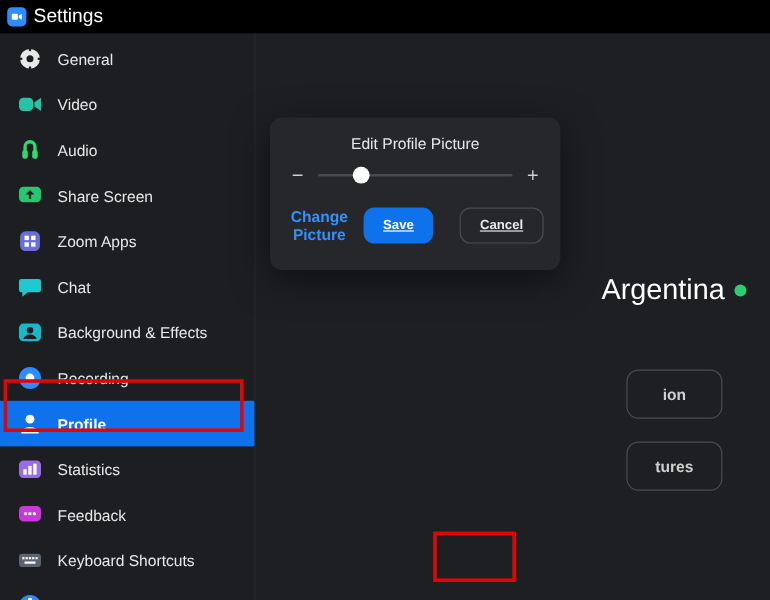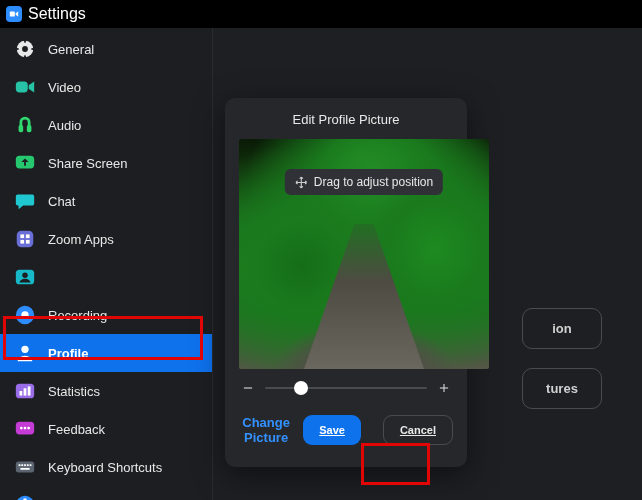--- a/index.html
+++ b/index.html
@@ -249,45 +249,46 @@
           <svg viewBox="0 0 24 24">
             <rect x="2" y="4" width="20" height="14" rx="4" fill="#25c86e"></rect>
             <path d="M12 7 L8 11 H11 V15 H13 V11 H16 Z" fill="#1d1e21"></path>
           </svg>
         </span>
       <span>Share Screen</span>
     </div>
     <div class="nav-item">
       <span class="nav-icon">
           <svg viewBox="0 0 24 24">
-            <path d="M4 5 H20 A2 2 0 0 1 22 7 V15 A2 2 0 0 1 20 17 H10 L5 21 V17 H4 A2 2 0 0 1 2 15 V7 A2 2 0 0 1 4 5 Z" fill="#1fc8d0"></path>
-          </svg>
-        </span>
-      <span>Chat</span>
-    </div>
-    <div class="nav-item">
-      <span class="nav-icon">
-          <svg viewBox="0 0 24 24">
             <rect x="3" y="3" width="18" height="18" rx="5" fill="#6a6fd8"></rect>
             <rect x="7" y="7" width="4" height="4" fill="#fff"></rect>
             <rect x="13" y="7" width="4" height="4" fill="#fff"></rect>
             <rect x="7" y="13" width="4" height="4" fill="#fff"></rect>
             <rect x="13" y="13" width="4" height="4" fill="#fff"></rect>
           </svg>
         </span>
       <span>Zoom Apps</span>
     </div>
     <div class="nav-item">
       <span class="nav-icon">
           <svg viewBox="0 0 24 24">
+            <path d="M4 5 H20 A2 2 0 0 1 22 7 V15 A2 2 0 0 1 20 17 H10 L5 21 V17 H4 A2 2 0 0 1 2 15 V7 A2 2 0 0 1 4 5 Z" fill="#1fc8d0"></path>
+          </svg>
+        </span>
+      <span>Chat</span>
+    </div>
+    <div class="nav-item">
+      <span class="nav-icon">
+          <svg viewBox="0 0 24 24">
             <rect x="2" y="4" width="20" height="16" rx="4" fill="#17b9c8"></rect>
             <circle cx="12" cy="10" r="3" fill="#1d1e21"></circle>
             <path d="M6 18 A6 4 0 0 1 18 18 Z" fill="#1d1e21"></path>
           </svg>
         </span>
+      <span>Background &amp; Effects</span>
     </div>
     <div class="nav-item">
       <span class="nav-icon">
           <svg viewBox="0 0 24 24">
             <circle cx="12" cy="12" r="10" fill="#2d8cff"></circle>
             <circle cx="12" cy="12" r="4" fill="#fff"></circle>
           </svg>
         </span>
       <span>Recording</span>
     </div>
@@ -344,40 +345,35 @@
             <circle cx="12" cy="12" r="10" fill="#2d8cff"></circle>
             <circle cx="12" cy="6.5" r="2" fill="#fff"></circle>
             <path d="M6 10 H18 L14 12 V16 L16 20 H14 L12 16 L10 20 H8 L10 16 V12 Z" fill="#fff"></path>
           </svg>
         </span>
 
     </div>
   </div>
 
   <div class="content">
+    <div class="behind-name">
+      <span>Argentina</span>
+      <span class="presence-dot"></span>
+    </div>
     <div class="behind-btns" style="top:280px;">
       <div class="behind-btn">ion</div>
     </div>
     <div class="behind-btns" style="top:340px;">
       <div class="behind-btn">tures</div>
     </div>
   </div>
 </div>
 
 <div class="dialog">
   <div class="dialog-title">Edit Profile Picture</div>
-  <div class="crop-area">
-    <div class="path"></div>
-    <div class="tooltip">
-      <svg width="13" height="13" viewBox="0 0 24 24" fill="none" stroke-width="2">
-          <path d="M12 2 L9 5 M12 2 L15 5 M12 2 V22 M12 22 L9 19 M12 22 L15 19 M2 12 L5 9 M2 12 L5 15 M2 12 H22 M22 12 L19 9 M22 12 L19 15"></path>
-        </svg>
-      <span>Drag to adjust position</span>
-    </div>
-  </div>
   <div class="slider-row">
     <svg width="14" height="14" viewBox="0 0 24 24" fill="none" stroke-width="2">
         <line x1="5" y1="12" x2="19" y2="12"></line>
       </svg>
     <div class="slider">
       <div class="slider-track"></div>
       <div class="slider-thumb"></div>
     </div>
     <svg width="14" height="14" viewBox="0 0 24 24" fill="none" stroke-width="2">
         <line x1="12" y1="5" x2="12" y2="19"></line>

